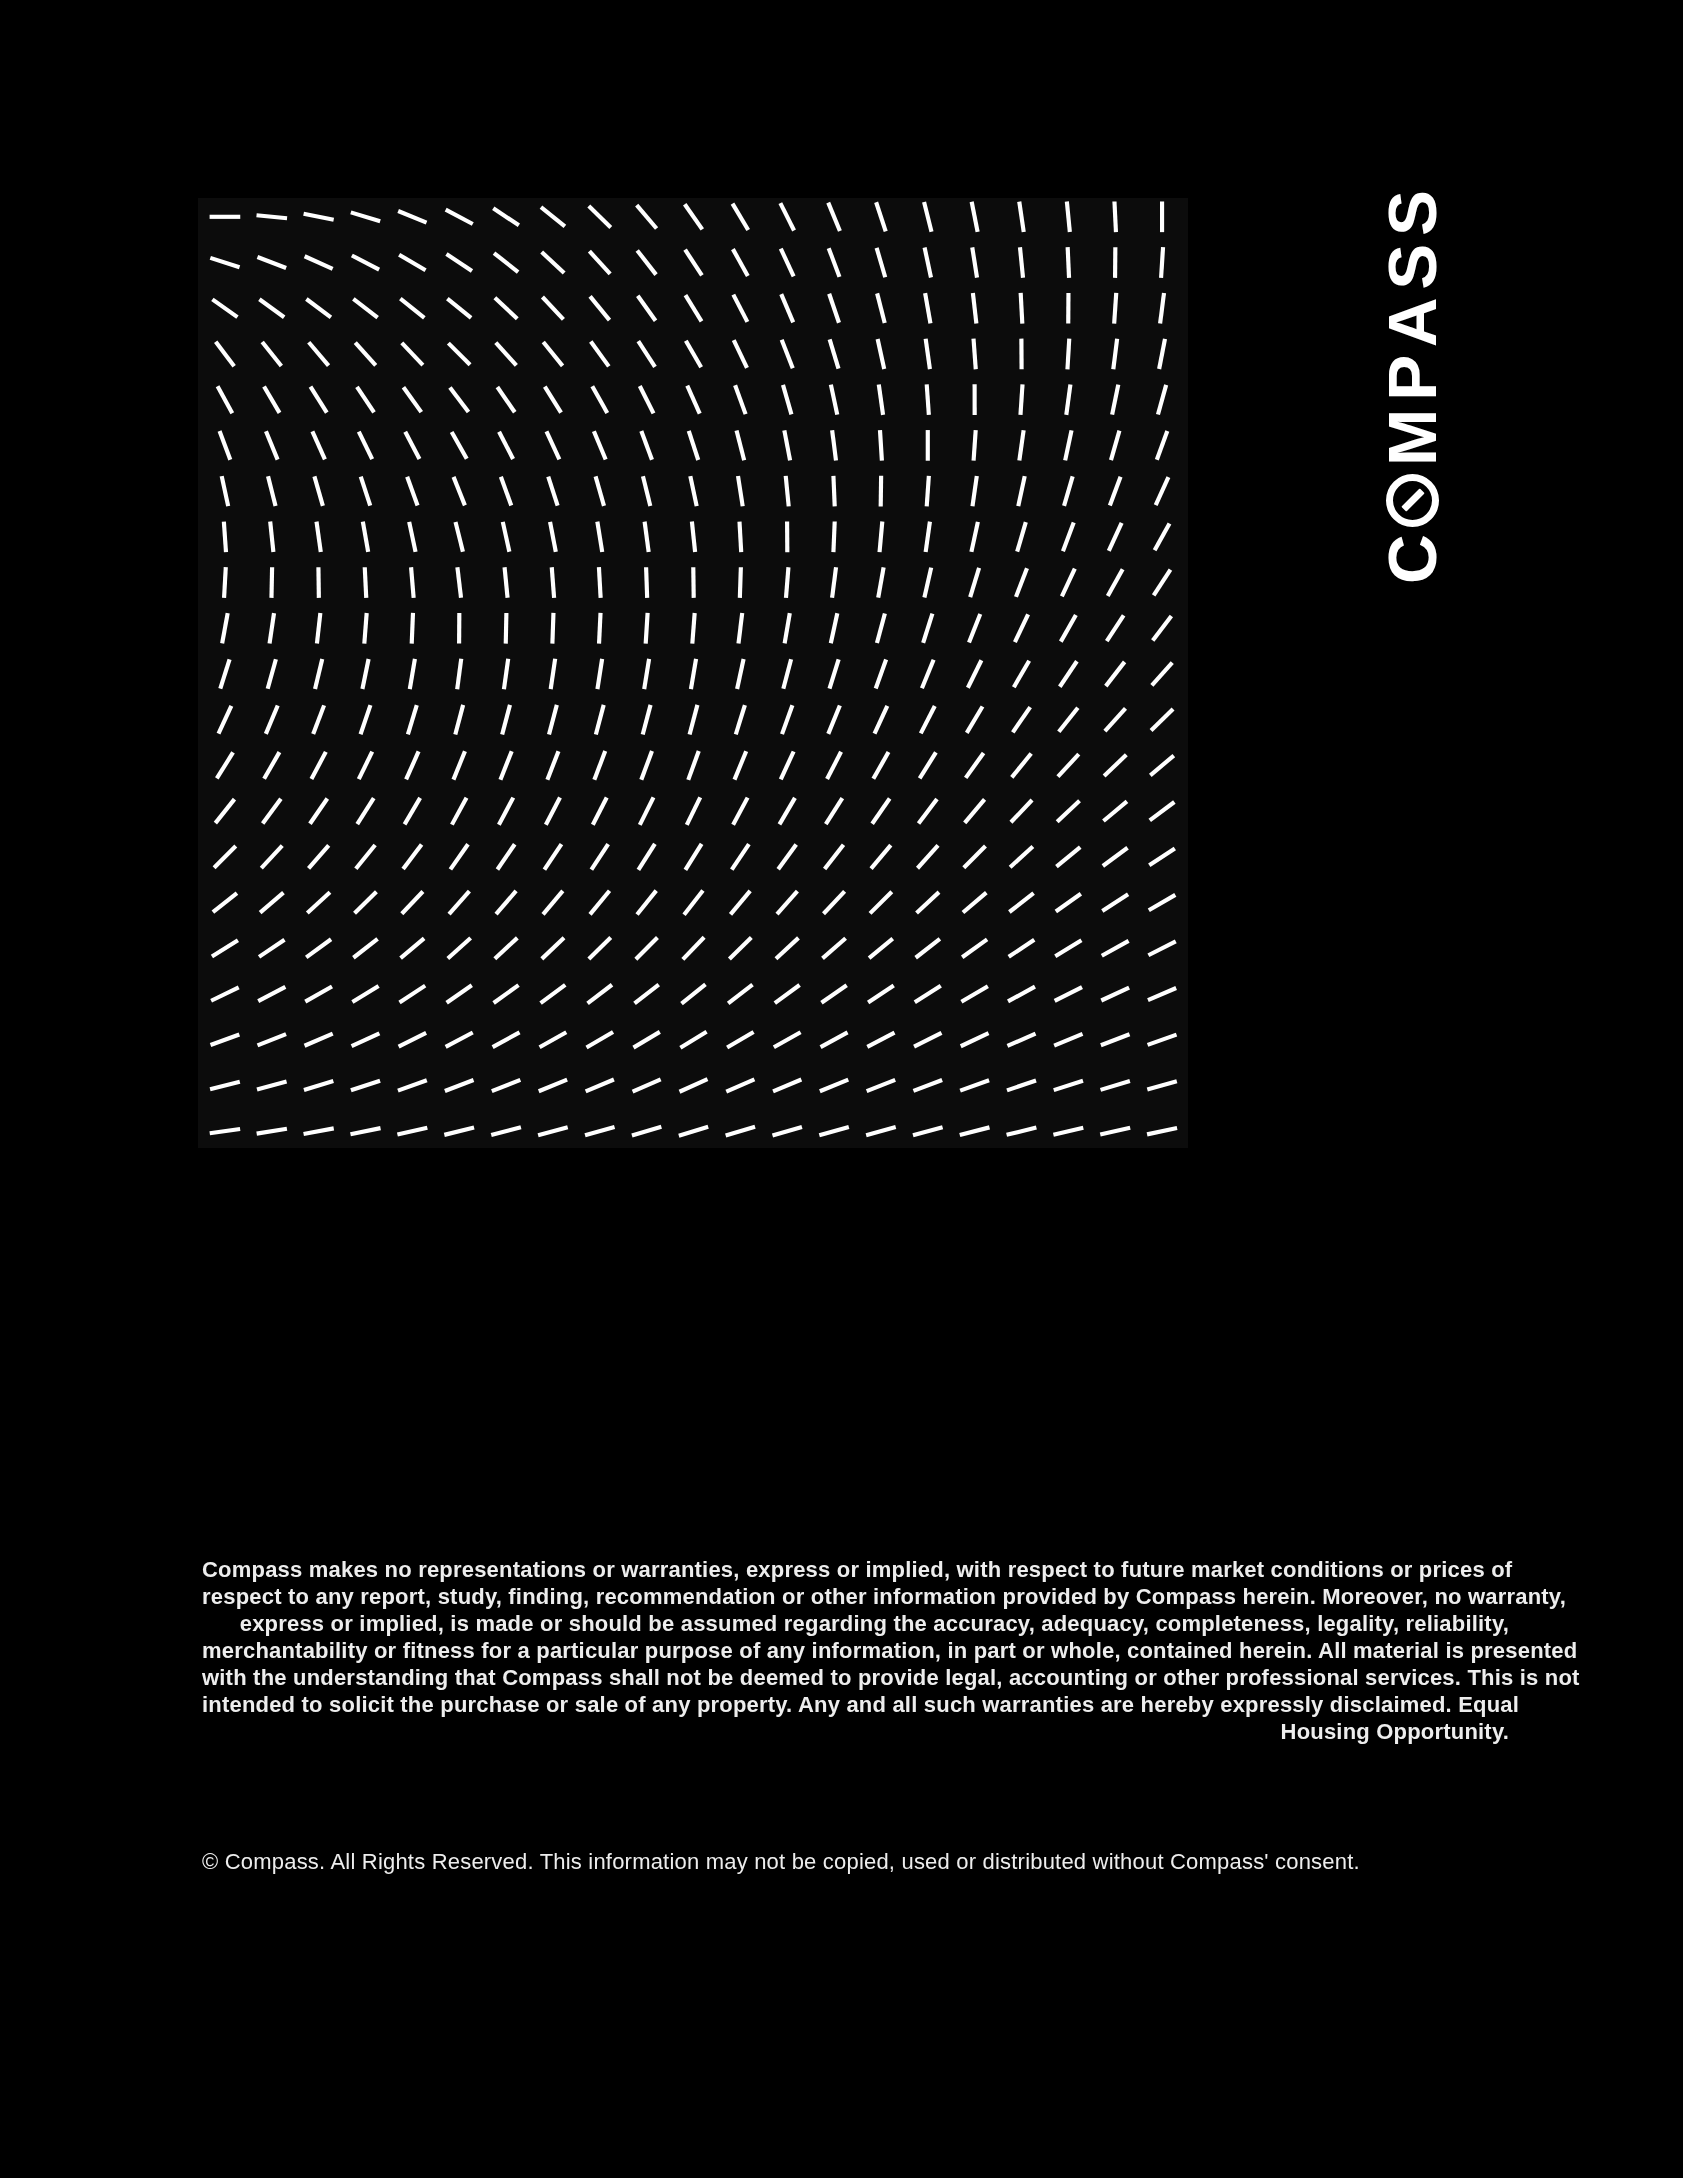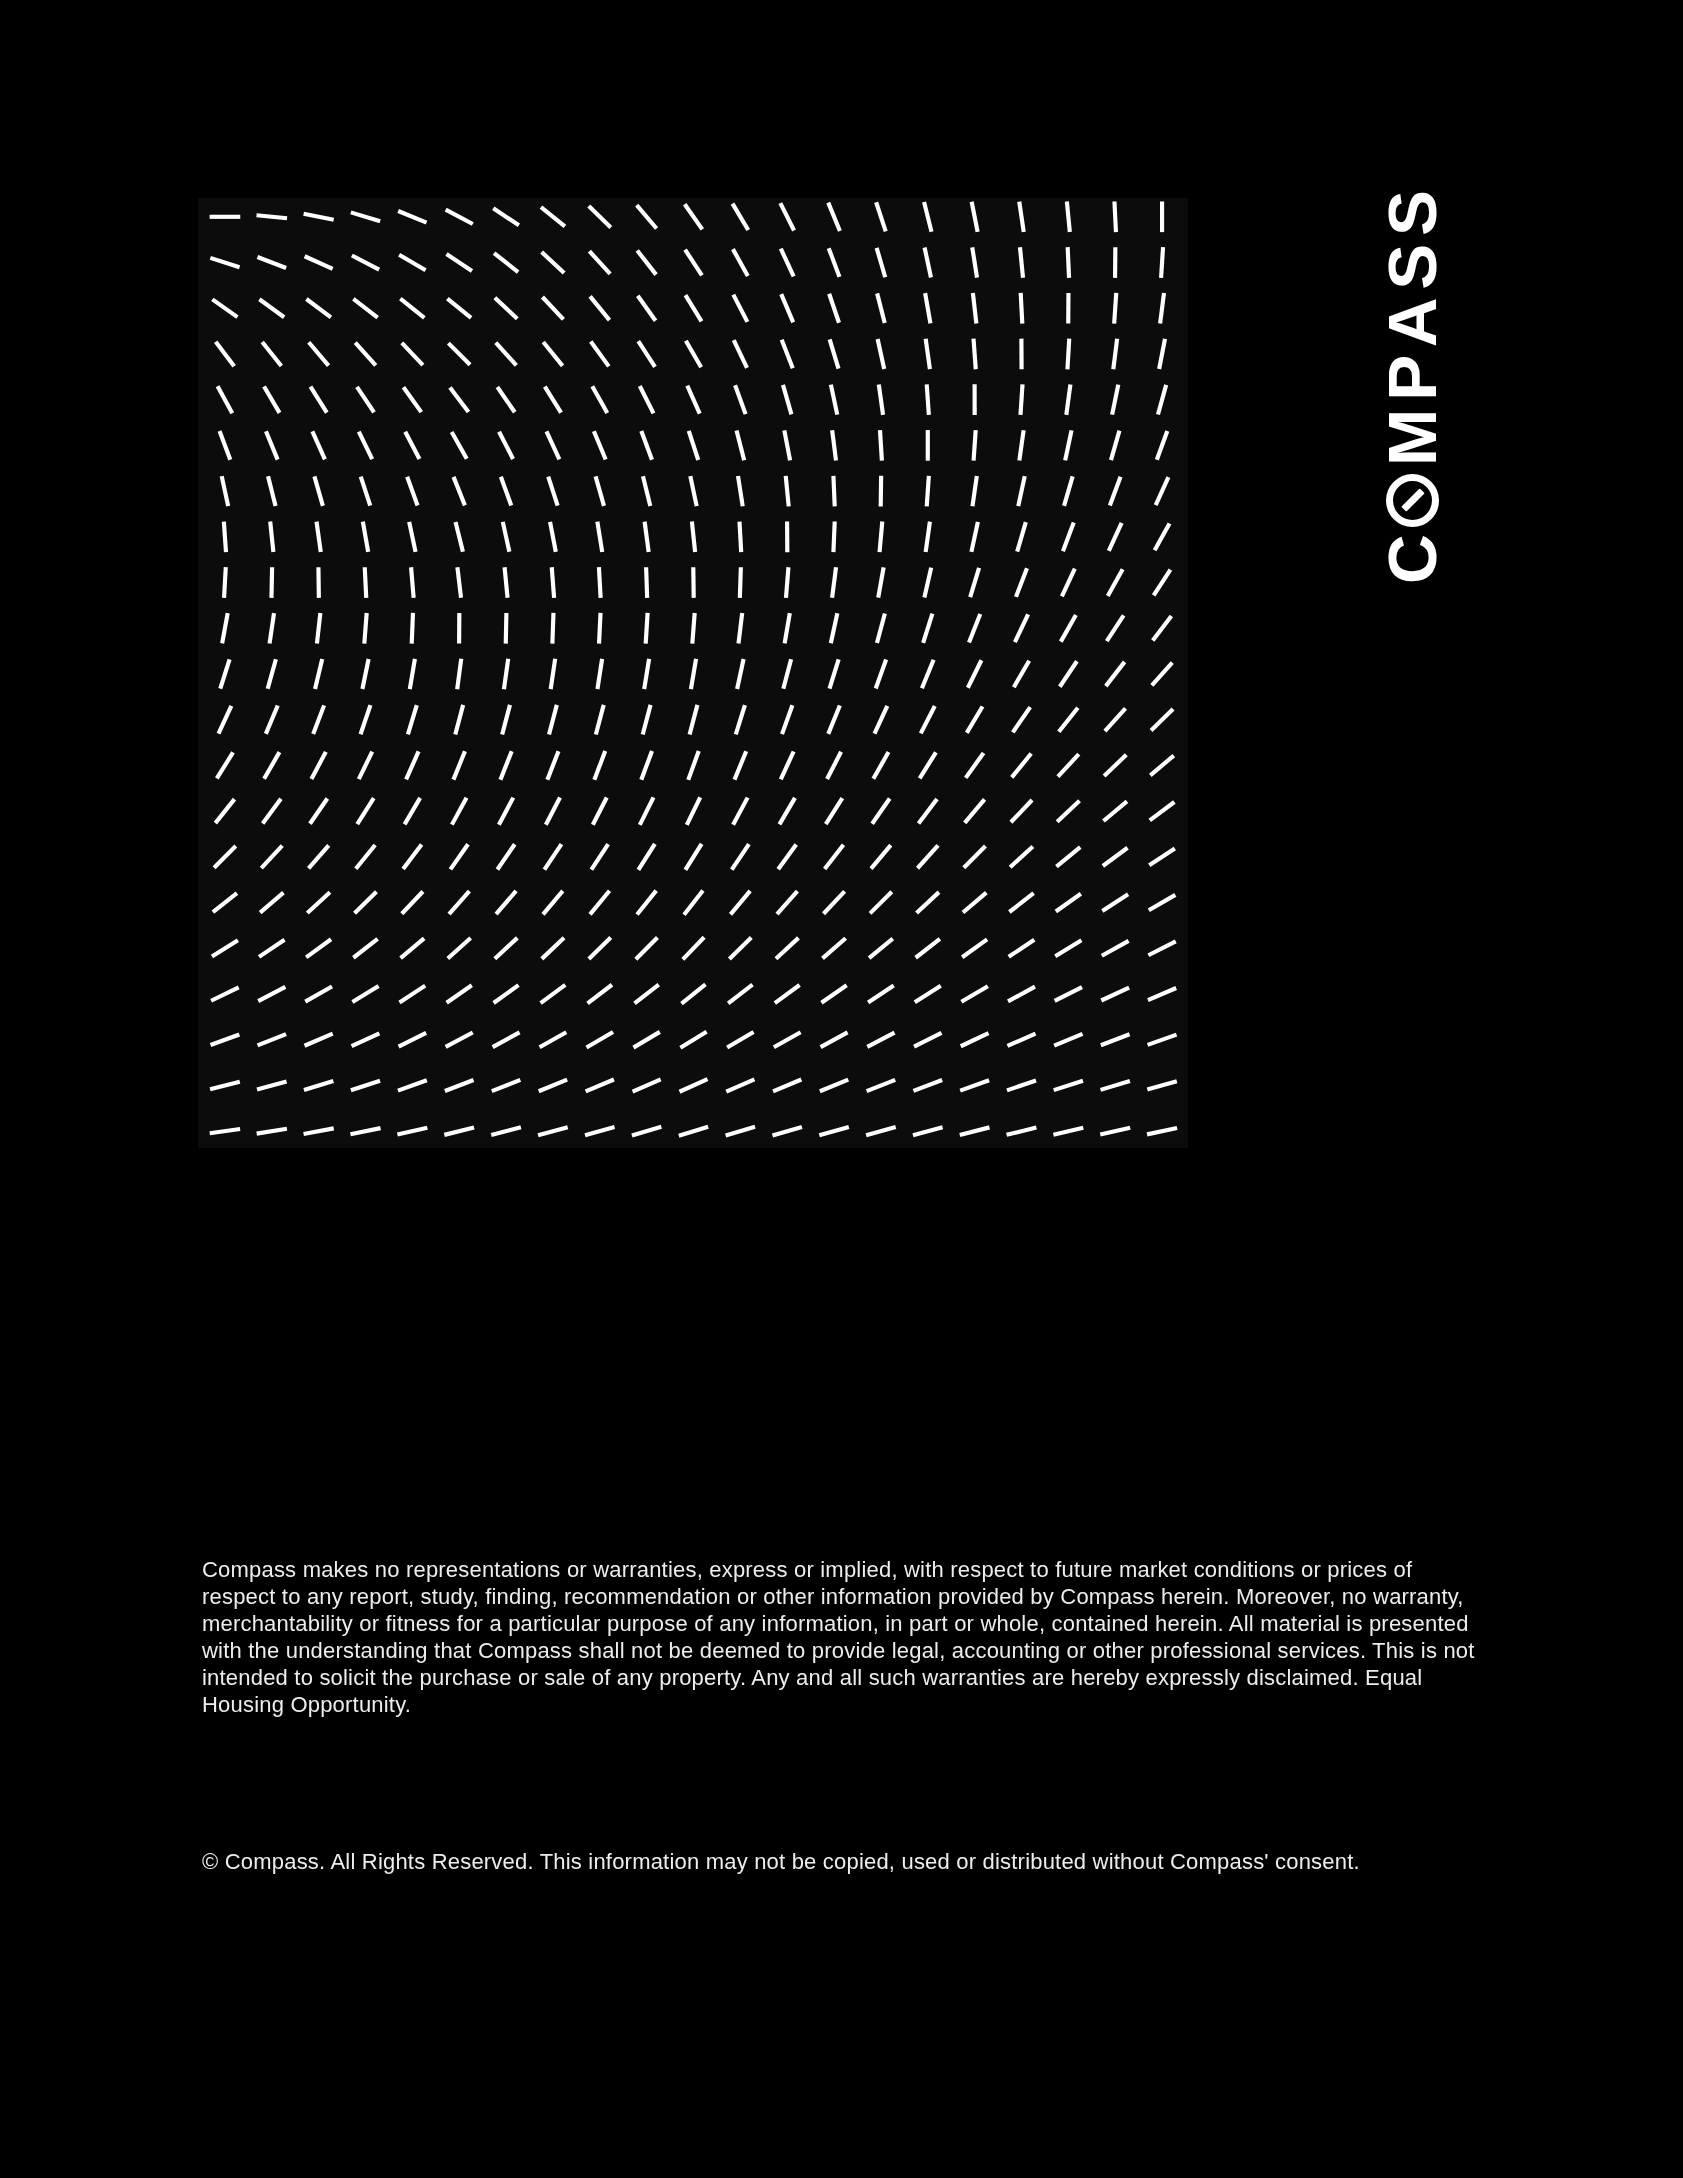--- a/index.html
+++ b/index.html
@@ -31,21 +31,22 @@
     flex:0 0 auto;
   }
   .logo-o .needle{
     position:absolute;left:50%;top:50%;width:26px;height:7px;background:#fff;
     transform:translate(-50%,-50%) rotate(45deg);
     border-radius:1px;
   }
   .disclaimer{
     position:absolute;left:202px;top:1556px;width:1307px;
     color:#ededed;font-size:22px;line-height:27px;letter-spacing:0.2px;
-    font-weight:400;
+    font-weight:700;
+    text-align:right;
   }
   .disc-line{white-space:nowrap;}
   .copyright{
     position:absolute;left:202px;top:1800px;width:1307px;
     color:#ededed;font-size:22px;line-height:27px;letter-spacing:0.2px;
     white-space:nowrap;
     margin-top:48px;
   }
 </style>
 </head>
@@ -507,20 +508,21 @@
       <span class="logo-letter">P</span>
       <span class="logo-letter">A</span>
       <span class="logo-letter">S</span>
       <span class="logo-letter">S</span>
     </div>
 </div>
 
 <div class="disclaimer" id="disclaimer">
     <div class="disc-line">Compass makes no representations or warranties, express or implied, with respect to future market conditions or prices of</div>
     <div class="disc-line">respect to any report, study, finding, recommendation or other information provided by Compass herein. Moreover, no warranty,</div>
+    <div class="disc-line">express or implied, is made or should be assumed regarding the accuracy, adequacy, completeness, legality, reliability,</div>
     <div class="disc-line">merchantability or fitness for a particular purpose of any information, in part or whole, contained herein. All material is presented</div>
     <div class="disc-line">with the understanding that Compass shall not be deemed to provide legal, accounting or other professional services. This is not</div>
     <div class="disc-line">intended to solicit the purchase or sale of any property. Any and all such warranties are hereby expressly disclaimed. Equal</div>
     <div class="disc-line">Housing Opportunity.</div>
   </div>
 
 <div class="copyright">© Compass. All Rights Reserved. This information may not be copied, used or distributed without Compass' consent.</div>
 
 
 </body></html>

